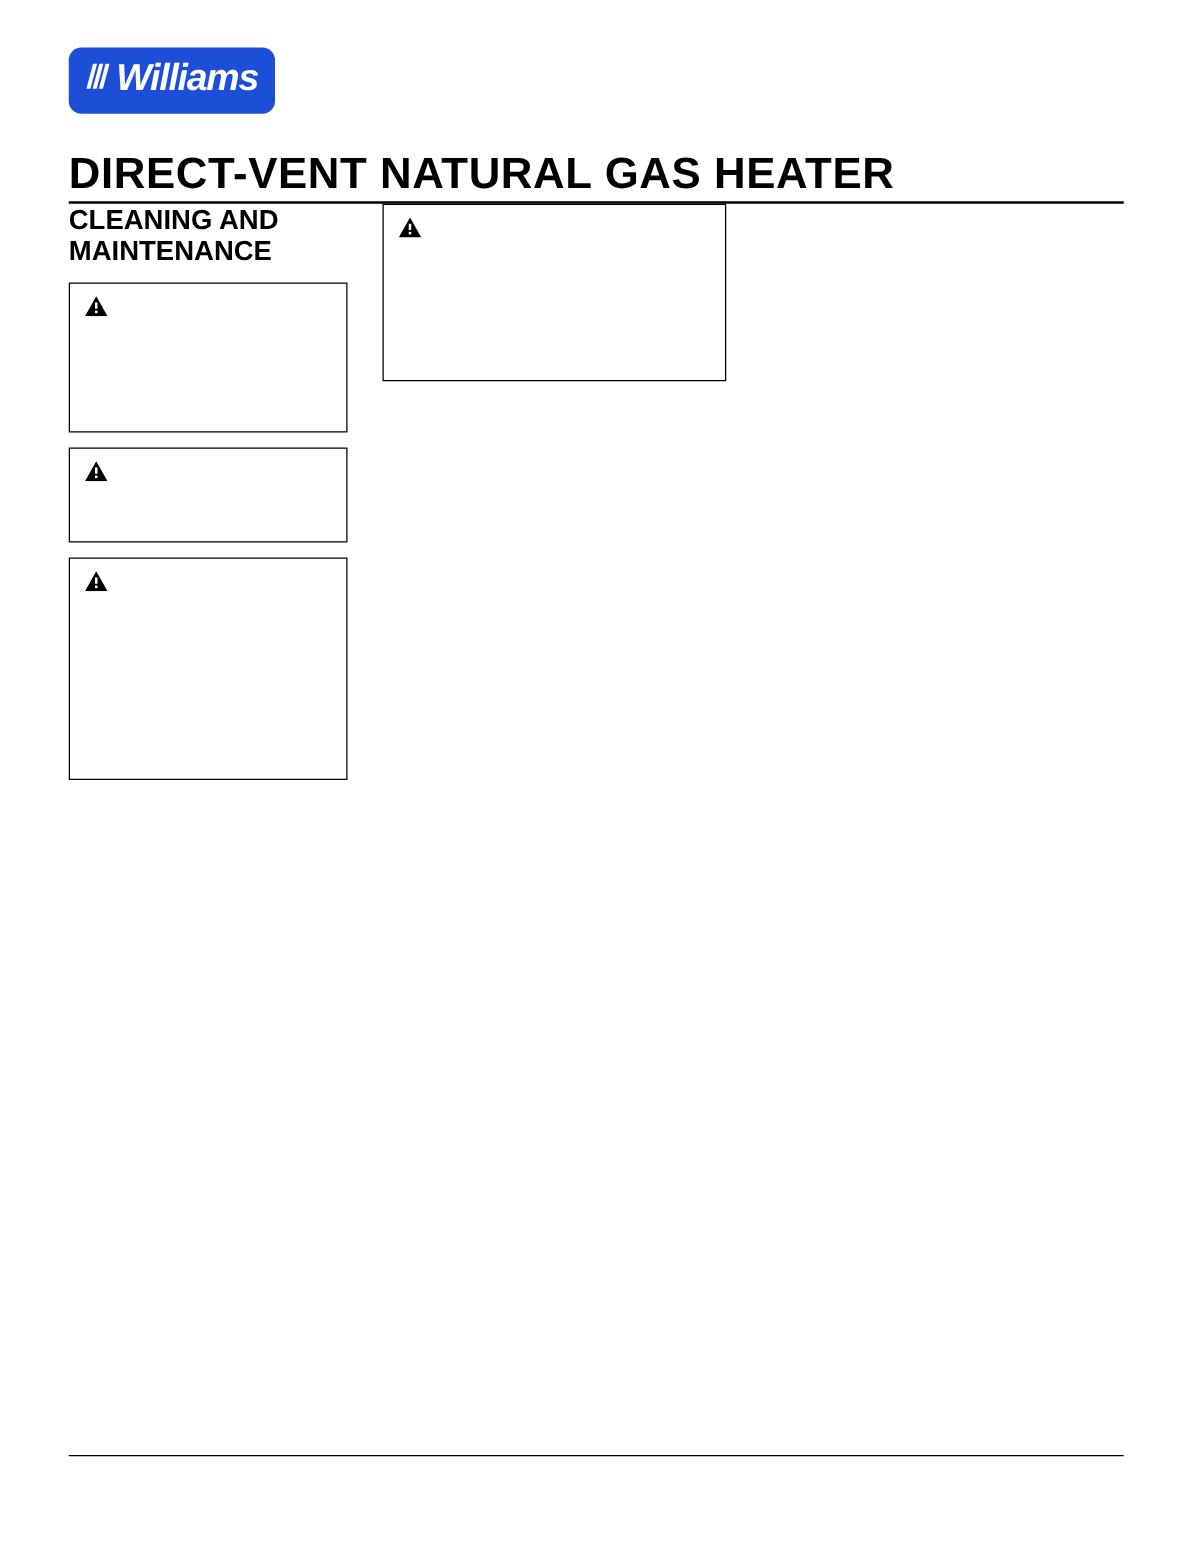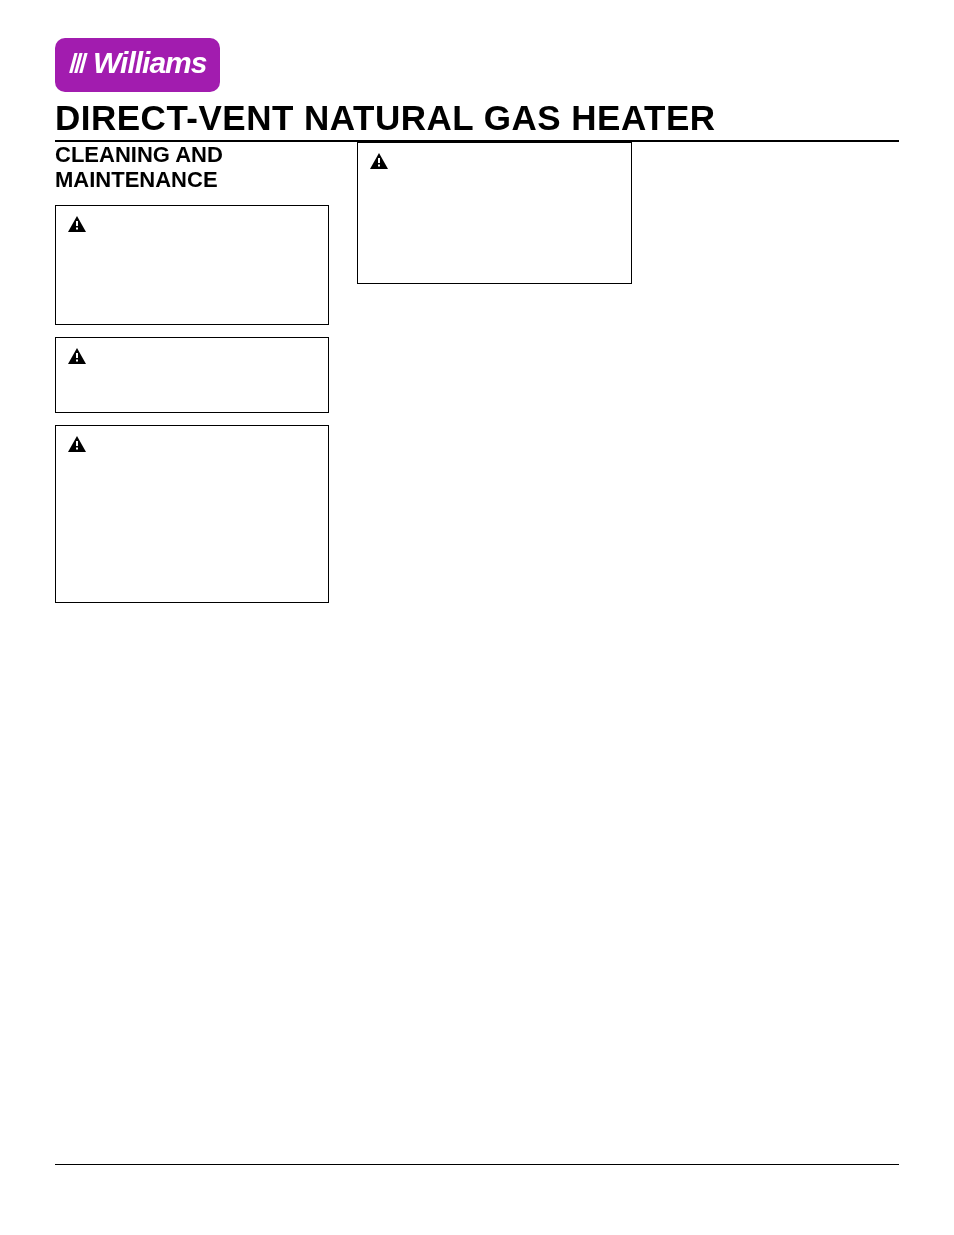--- a/index.html
+++ b/index.html
@@ -10,28 +10,28 @@
     body {
       background: #ffffff;
       width: 954px;
       height: 1235px;
       font-family: Arial, Helvetica, sans-serif;
       position: relative;
       padding: 38px 55px;
     }
     .logo {
       display: inline-block;
-      background: #a21caf;
+      background: #1d4ed8;
       color: #fff;
       border-radius: 10px;
       padding: 8px 14px 10px 14px;
       font-weight: 900;
       font-size: 30px;
       letter-spacing: -1px;
-      margin-bottom: 6px;
+      margin-bottom: 28px;
     }
     .logo-text {
       font-style: italic;
     }
     .logo-stripes {
       display: inline-block;
       vertical-align: middle;
       margin-right: -2px;
     }
     .main-title {
@@ -40,21 +40,21 @@
       letter-spacing: 0.5px;
       border-bottom: 2px solid #000;
       padding-bottom: 2px;
       font-family: Arial Black, Arial, sans-serif;
     }
     .columns {
       display: flex;
       gap: 28px;
     }
     .col {
-      width: 274px;
+      width: 223px;
     }
     .col2 {
       width: 275px;
     }
     .section-heading {
       font-size: 22px;
       font-weight: 900;
       line-height: 1.15;
       margin-bottom: 12px;
       font-family: Arial Black, Arial, sans-serif;

